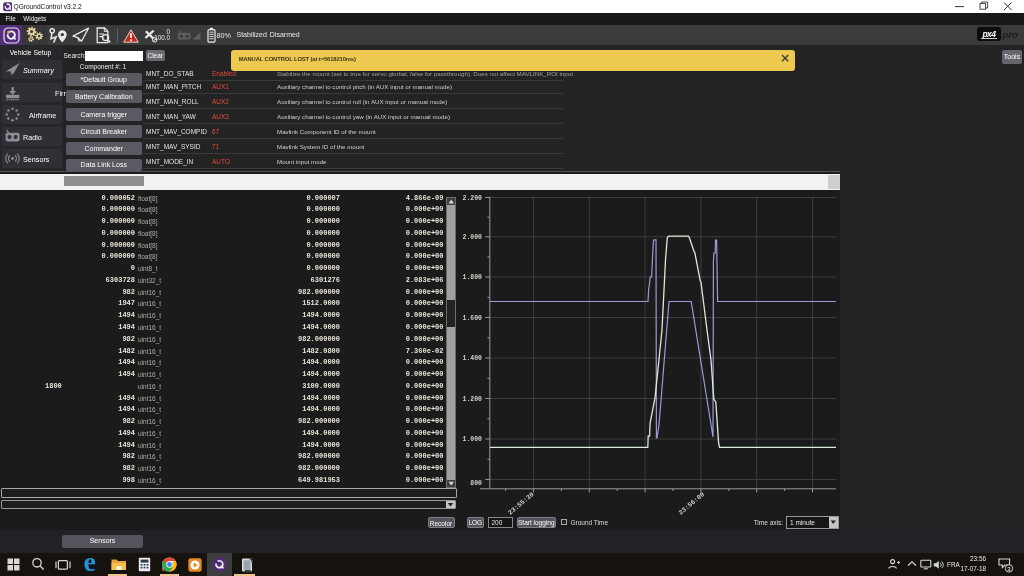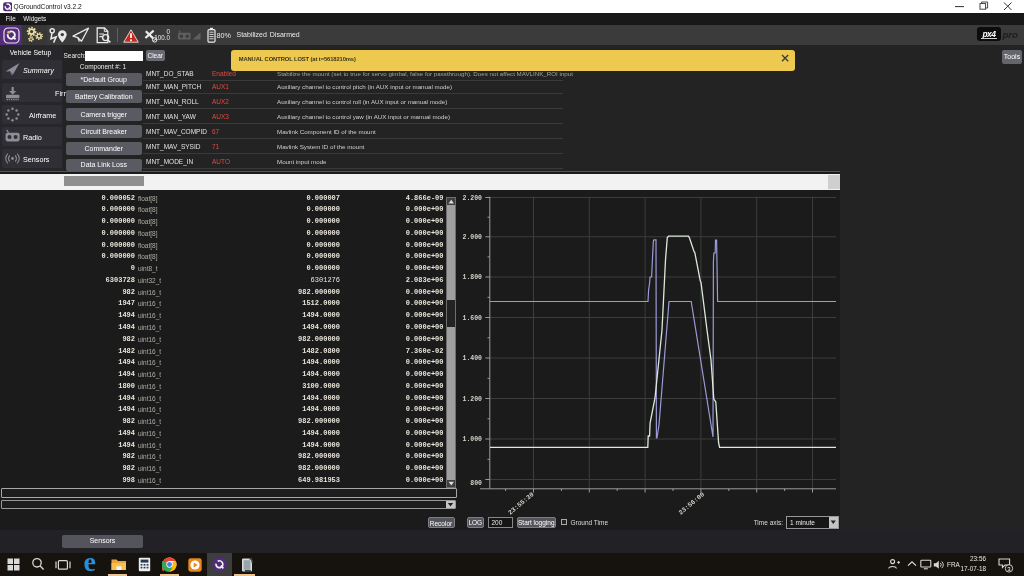--- a/index.html
+++ b/index.html
@@ -233,21 +233,21 @@
 <div class="abs" style="left:45px;top:251.4px;width:90px;height:11.9px;line-height:11.9px;text-align:right;font-family:'Liberation Mono',monospace;font-weight:bold;font-size:7px;color:#e9e5da;">0.000000</div>
 <div class="abs" style="left:138px;top:251.4px;width:50px;height:11.9px;line-height:11.9px;font-size:6.5px;color:#b0ada5;">float[8]</div>
 <div class="abs" style="left:240px;top:251.4px;width:100px;height:11.9px;line-height:11.9px;text-align:right;font-family:'Liberation Mono',monospace;font-weight:bold;font-size:7px;color:#e9e5da;">0.000000</div>
 <div class="abs" style="left:343.5px;top:251.4px;width:100px;height:11.9px;line-height:11.9px;text-align:right;font-family:'Liberation Mono',monospace;font-weight:bold;font-size:7px;color:#e9e5da;">0.000e+00</div>
 <div class="abs" style="left:45px;top:263.2px;width:90px;height:11.9px;line-height:11.9px;text-align:right;font-family:'Liberation Mono',monospace;font-weight:bold;font-size:7px;color:#e9e5da;">0</div>
 <div class="abs" style="left:138px;top:263.2px;width:50px;height:11.9px;line-height:11.9px;font-size:6.5px;color:#b0ada5;">uint8_t</div>
 <div class="abs" style="left:240px;top:263.2px;width:100px;height:11.9px;line-height:11.9px;text-align:right;font-family:'Liberation Mono',monospace;font-weight:bold;font-size:7px;color:#e9e5da;">0.000000</div>
 <div class="abs" style="left:343.5px;top:263.2px;width:100px;height:11.9px;line-height:11.9px;text-align:right;font-family:'Liberation Mono',monospace;font-weight:bold;font-size:7px;color:#e9e5da;">0.000e+00</div>
 <div class="abs" style="left:45px;top:274.9px;width:90px;height:11.9px;line-height:11.9px;text-align:right;font-family:'Liberation Mono',monospace;font-weight:bold;font-size:7px;color:#e9e5da;">6303728</div>
 <div class="abs" style="left:138px;top:274.9px;width:50px;height:11.9px;line-height:11.9px;font-size:6.5px;color:#b0ada5;">uint32_t</div>
-<div class="abs" style="left:240px;top:274.9px;width:100px;height:11.9px;line-height:11.9px;text-align:right;font-family:'Liberation Mono',monospace;font-weight:normal;font-size:7px;color:#e9e5da;">6301276</div>
+<div class="abs" style="left:240px;top:274.9px;width:100px;height:11.9px;line-height:11.9px;text-align:right;font-family:'Liberation Mono',monospace;font-weight:bold;font-size:7px;color:#e9e5da;">6301276</div>
 <div class="abs" style="left:343.5px;top:274.9px;width:100px;height:11.9px;line-height:11.9px;text-align:right;font-family:'Liberation Mono',monospace;font-weight:bold;font-size:7px;color:#e9e5da;">2.083e+06</div>
 <div class="abs" style="left:45px;top:286.7px;width:90px;height:11.9px;line-height:11.9px;text-align:right;font-family:'Liberation Mono',monospace;font-weight:bold;font-size:7px;color:#e9e5da;">982</div>
 <div class="abs" style="left:138px;top:286.7px;width:50px;height:11.9px;line-height:11.9px;font-size:6.5px;color:#b0ada5;">uint16_t</div>
 <div class="abs" style="left:240px;top:286.7px;width:100px;height:11.9px;line-height:11.9px;text-align:right;font-family:'Liberation Mono',monospace;font-weight:bold;font-size:7px;color:#e9e5da;">982.000000</div>
 <div class="abs" style="left:343.5px;top:286.7px;width:100px;height:11.9px;line-height:11.9px;text-align:right;font-family:'Liberation Mono',monospace;font-weight:bold;font-size:7px;color:#e9e5da;">0.000e+00</div>
 <div class="abs" style="left:45px;top:298.4px;width:90px;height:11.9px;line-height:11.9px;text-align:right;font-family:'Liberation Mono',monospace;font-weight:bold;font-size:7px;color:#e9e5da;">1947</div>
 <div class="abs" style="left:138px;top:298.4px;width:50px;height:11.9px;line-height:11.9px;font-size:6.5px;color:#b0ada5;">uint16_t</div>
 <div class="abs" style="left:240px;top:298.4px;width:100px;height:11.9px;line-height:11.9px;text-align:right;font-family:'Liberation Mono',monospace;font-weight:bold;font-size:7px;color:#e9e5da;">1512.0000</div>
 <div class="abs" style="left:343.5px;top:298.4px;width:100px;height:11.9px;line-height:11.9px;text-align:right;font-family:'Liberation Mono',monospace;font-weight:bold;font-size:7px;color:#e9e5da;">0.000e+00</div>
 <div class="abs" style="left:45px;top:310.2px;width:90px;height:11.9px;line-height:11.9px;text-align:right;font-family:'Liberation Mono',monospace;font-weight:bold;font-size:7px;color:#e9e5da;">1494</div>
@@ -267,21 +267,21 @@
 <div class="abs" style="left:240px;top:345.5px;width:100px;height:11.9px;line-height:11.9px;text-align:right;font-family:'Liberation Mono',monospace;font-weight:bold;font-size:7px;color:#e9e5da;">1482.0800</div>
 <div class="abs" style="left:343.5px;top:345.5px;width:100px;height:11.9px;line-height:11.9px;text-align:right;font-family:'Liberation Mono',monospace;font-weight:bold;font-size:7px;color:#e9e5da;">7.360e-02</div>
 <div class="abs" style="left:45px;top:357.2px;width:90px;height:11.9px;line-height:11.9px;text-align:right;font-family:'Liberation Mono',monospace;font-weight:bold;font-size:7px;color:#e9e5da;">1494</div>
 <div class="abs" style="left:138px;top:357.2px;width:50px;height:11.9px;line-height:11.9px;font-size:6.5px;color:#b0ada5;">uint16_t</div>
 <div class="abs" style="left:240px;top:357.2px;width:100px;height:11.9px;line-height:11.9px;text-align:right;font-family:'Liberation Mono',monospace;font-weight:bold;font-size:7px;color:#e9e5da;">1494.0000</div>
 <div class="abs" style="left:343.5px;top:357.2px;width:100px;height:11.9px;line-height:11.9px;text-align:right;font-family:'Liberation Mono',monospace;font-weight:bold;font-size:7px;color:#e9e5da;">0.000e+00</div>
 <div class="abs" style="left:45px;top:369.0px;width:90px;height:11.9px;line-height:11.9px;text-align:right;font-family:'Liberation Mono',monospace;font-weight:bold;font-size:7px;color:#e9e5da;">1494</div>
 <div class="abs" style="left:138px;top:369.0px;width:50px;height:11.9px;line-height:11.9px;font-size:6.5px;color:#b0ada5;">uint16_t</div>
 <div class="abs" style="left:240px;top:369.0px;width:100px;height:11.9px;line-height:11.9px;text-align:right;font-family:'Liberation Mono',monospace;font-weight:bold;font-size:7px;color:#e9e5da;">1494.0000</div>
 <div class="abs" style="left:343.5px;top:369.0px;width:100px;height:11.9px;line-height:11.9px;text-align:right;font-family:'Liberation Mono',monospace;font-weight:bold;font-size:7px;color:#e9e5da;">0.000e+00</div>
-<div class="abs" style="left:45px;top:380.8px;width:90px;height:11.9px;line-height:11.9px;text-align:right;font-family:'Liberation Mono',monospace;font-weight:bold;font-size:7px;color:#e9e5da;">1800</div>
+<div class="abs" style="left:45px;top:380.8px;width:90px;height:11.9px;line-height:11.9px;text-align:left;font-family:'Liberation Mono',monospace;font-weight:bold;font-size:7px;color:#e9e5da;">1800</div>
 <div class="abs" style="left:138px;top:380.8px;width:50px;height:11.9px;line-height:11.9px;font-size:6.5px;color:#b0ada5;">uint16_t</div>
 <div class="abs" style="left:240px;top:380.8px;width:100px;height:11.9px;line-height:11.9px;text-align:right;font-family:'Liberation Mono',monospace;font-weight:bold;font-size:7px;color:#e9e5da;">3100.0000</div>
 <div class="abs" style="left:343.5px;top:380.8px;width:100px;height:11.9px;line-height:11.9px;text-align:right;font-family:'Liberation Mono',monospace;font-weight:bold;font-size:7px;color:#e9e5da;">0.000e+00</div>
 <div class="abs" style="left:45px;top:392.5px;width:90px;height:11.9px;line-height:11.9px;text-align:right;font-family:'Liberation Mono',monospace;font-weight:bold;font-size:7px;color:#e9e5da;">1494</div>
 <div class="abs" style="left:138px;top:392.5px;width:50px;height:11.9px;line-height:11.9px;font-size:6.5px;color:#b0ada5;">uint16_t</div>
 <div class="abs" style="left:240px;top:392.5px;width:100px;height:11.9px;line-height:11.9px;text-align:right;font-family:'Liberation Mono',monospace;font-weight:bold;font-size:7px;color:#e9e5da;">1494.0000</div>
 <div class="abs" style="left:343.5px;top:392.5px;width:100px;height:11.9px;line-height:11.9px;text-align:right;font-family:'Liberation Mono',monospace;font-weight:bold;font-size:7px;color:#e9e5da;">0.000e+00</div>
 <div class="abs" style="left:45px;top:404.3px;width:90px;height:11.9px;line-height:11.9px;text-align:right;font-family:'Liberation Mono',monospace;font-weight:bold;font-size:7px;color:#e9e5da;">1494</div>
 <div class="abs" style="left:138px;top:404.3px;width:50px;height:11.9px;line-height:11.9px;font-size:6.5px;color:#b0ada5;">uint16_t</div>
 <div class="abs" style="left:240px;top:404.3px;width:100px;height:11.9px;line-height:11.9px;text-align:right;font-family:'Liberation Mono',monospace;font-weight:bold;font-size:7px;color:#e9e5da;">1494.0000</div>

